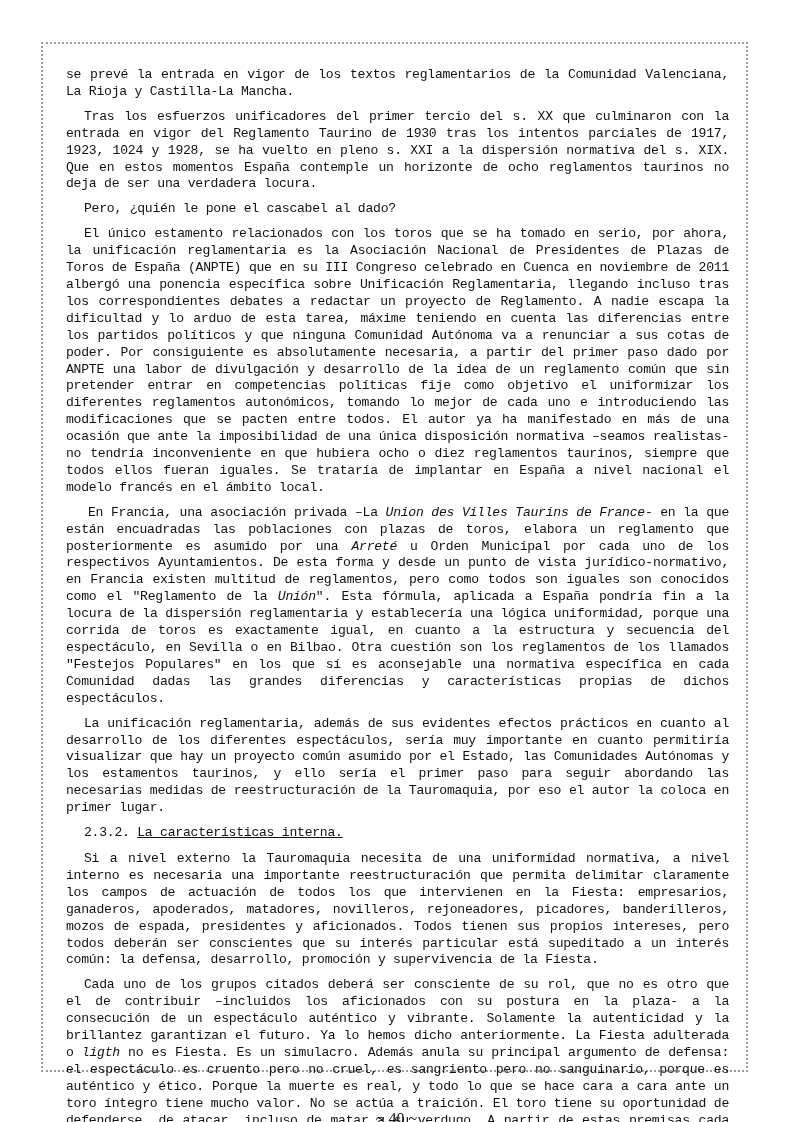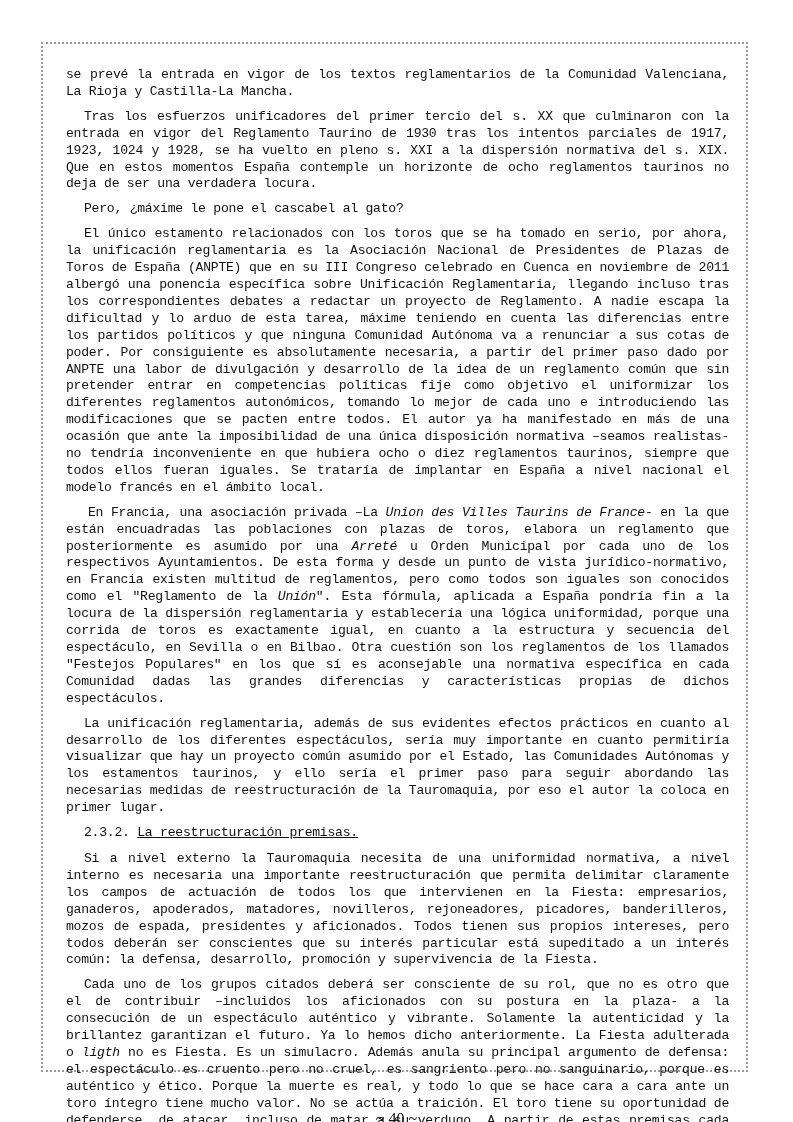--- a/index.html
+++ b/index.html
@@ -26,22 +26,22 @@
   }
 </style>
 </head>
 <body>
 
 <div class="frame"></div>
 
 <div class="content">
   <p class="first">se prevé la entrada en vigor de los textos reglamentarios de la Comunidad Valenciana, La Rioja y Castilla-La Mancha.</p>
   <p>Tras los esfuerzos unificadores del primer tercio del s. XX que culminaron con la entrada en vigor del Reglamento Taurino de 1930 tras los intentos parciales de 1917, 1923, 1024 y 1928, se ha vuelto en pleno s. XXI a la dispersión normativa del s. XIX. Que en estos momentos España contemple un horizonte de ocho reglamentos taurinos no deja de ser una verdadera locura.</p>
-  <p>Pero, ¿máxime le pone el cascabel al gato?</p>
+  <p>Pero, ¿quién le pone el cascabel al dado?</p>
   <p>El único estamento relacionados con los toros que se ha tomado en serio, por ahora, la unificación reglamentaria es la Asociación Nacional de Presidentes de Plazas de Toros de España (ANPTE) que en su III Congreso celebrado en Cuenca en noviembre de 2011 albergó una ponencia específica sobre Unificación Reglamentaria, llegando incluso tras los correspondientes debates a redactar un proyecto de Reglamento. A nadie escapa la dificultad y lo arduo de esta tarea, máxime teniendo en cuenta las diferencias entre los partidos políticos y que ninguna Comunidad Autónoma va a renunciar a sus cotas de poder. Por consiguiente es absolutamente necesaria, a partir del primer paso dado por ANPTE una labor de divulgación y desarrollo de la idea de un reglamento común que sin pretender entrar en competencias políticas fije como objetivo el uniformizar los diferentes reglamentos autonómicos, tomando lo mejor de cada uno e introduciendo las modificaciones que se pacten entre todos. El autor ya ha manifestado en más de una ocasión que ante la imposibilidad de una única disposición normativa –seamos realistas- no tendría inconveniente en que hubiera ocho o diez reglamentos taurinos, siempre que todos ellos fueran iguales. Se trataría de implantar en España a nivel nacional el modelo francés en el ámbito local.</p>
   <p class="veamos"><span>En Francia, una asociación privada –La </span><em>Union des Villes Taurins de France</em><span>- en la que están encuadradas las poblaciones con plazas de toros, elabora un reglamento que posteriormente es asumido por una </span><em>Arreté</em><span> u Orden Municipal por cada uno de los respectivos Ayuntamientos. De esta forma y desde un punto de vista jurídico-normativo, en Francia existen multitud de reglamentos, pero como todos son iguales son conocidos como el "Reglamento de la </span><em>Unión</em><span>". Esta fórmula, aplicada a España pondría fin a la locura de la dispersión reglamentaria y establecería una lógica uniformidad, porque una corrida de toros es exactamente igual, en cuanto a la estructura y secuencia del espectáculo, en Sevilla o en Bilbao. Otra cuestión son los reglamentos de los llamados "Festejos Populares" en los que sí es aconsejable una normativa específica en cada Comunidad dadas las grandes diferencias y características propias de dichos espectáculos.</span></p>
   <p>La unificación reglamentaria, además de sus evidentes efectos prácticos en cuanto al desarrollo de los diferentes espectáculos, sería muy importante en cuanto permitiría visualizar que hay un proyecto común asumido por el Estado, las Comunidades Autónomas y los estamentos taurinos, y ello sería el primer paso para seguir abordando las necesarias medidas de reestructuración de la Tauromaquia, por eso el autor la coloca en primer lugar.</p>
-  <p class="heading"><span>2.3.2.</span> <span class="title">La reestructuración premisas.</span></p>
+  <p class="heading"><span>2.3.2.</span> <span class="title">La características interna.</span></p>
   <p>Si a nivel externo la Tauromaquia necesita de una uniformidad normativa, a nivel interno es necesaria una importante reestructuración que permita delimitar claramente los campos de actuación de todos los que intervienen en la Fiesta: empresarios, ganaderos, apoderados, matadores, novilleros, rejoneadores, picadores, banderilleros, mozos de espada, presidentes y aficionados. Todos tienen sus propios intereses, pero todos deberán ser conscientes que su interés particular está supeditado a un interés común: la defensa, desarrollo, promoción y supervivencia de la Fiesta.</p>
   <p><span>Cada uno de los grupos citados deberá ser consciente de su rol, que no es otro que el de contribuir –incluidos los aficionados con su postura en la plaza- a la consecución de un espectáculo auténtico y vibrante. Solamente la autenticidad y la brillantez garantizan el futuro. Ya lo hemos dicho anteriormente. La Fiesta adulterada o </span><em>ligth</em><span> no es Fiesta. Es un simulacro. Además anula su principal argumento de defensa: el espectáculo es cruento pero no cruel, es sangriento pero no sanguinario, porque es auténtico y ético. Porque la muerte es real, y todo lo que se hace cara a cara ante un toro íntegro tiene mucho valor. No se actúa a traición. El toro tiene su oportunidad de defenderse, de atacar, incluso de matar a su verdugo. A partir de estas premisas cada cual será muy libre de asistir o no.</span></p>
 </div>
 
 <div class="page-number">~ 40 ~</div>
 
 </body></html>

